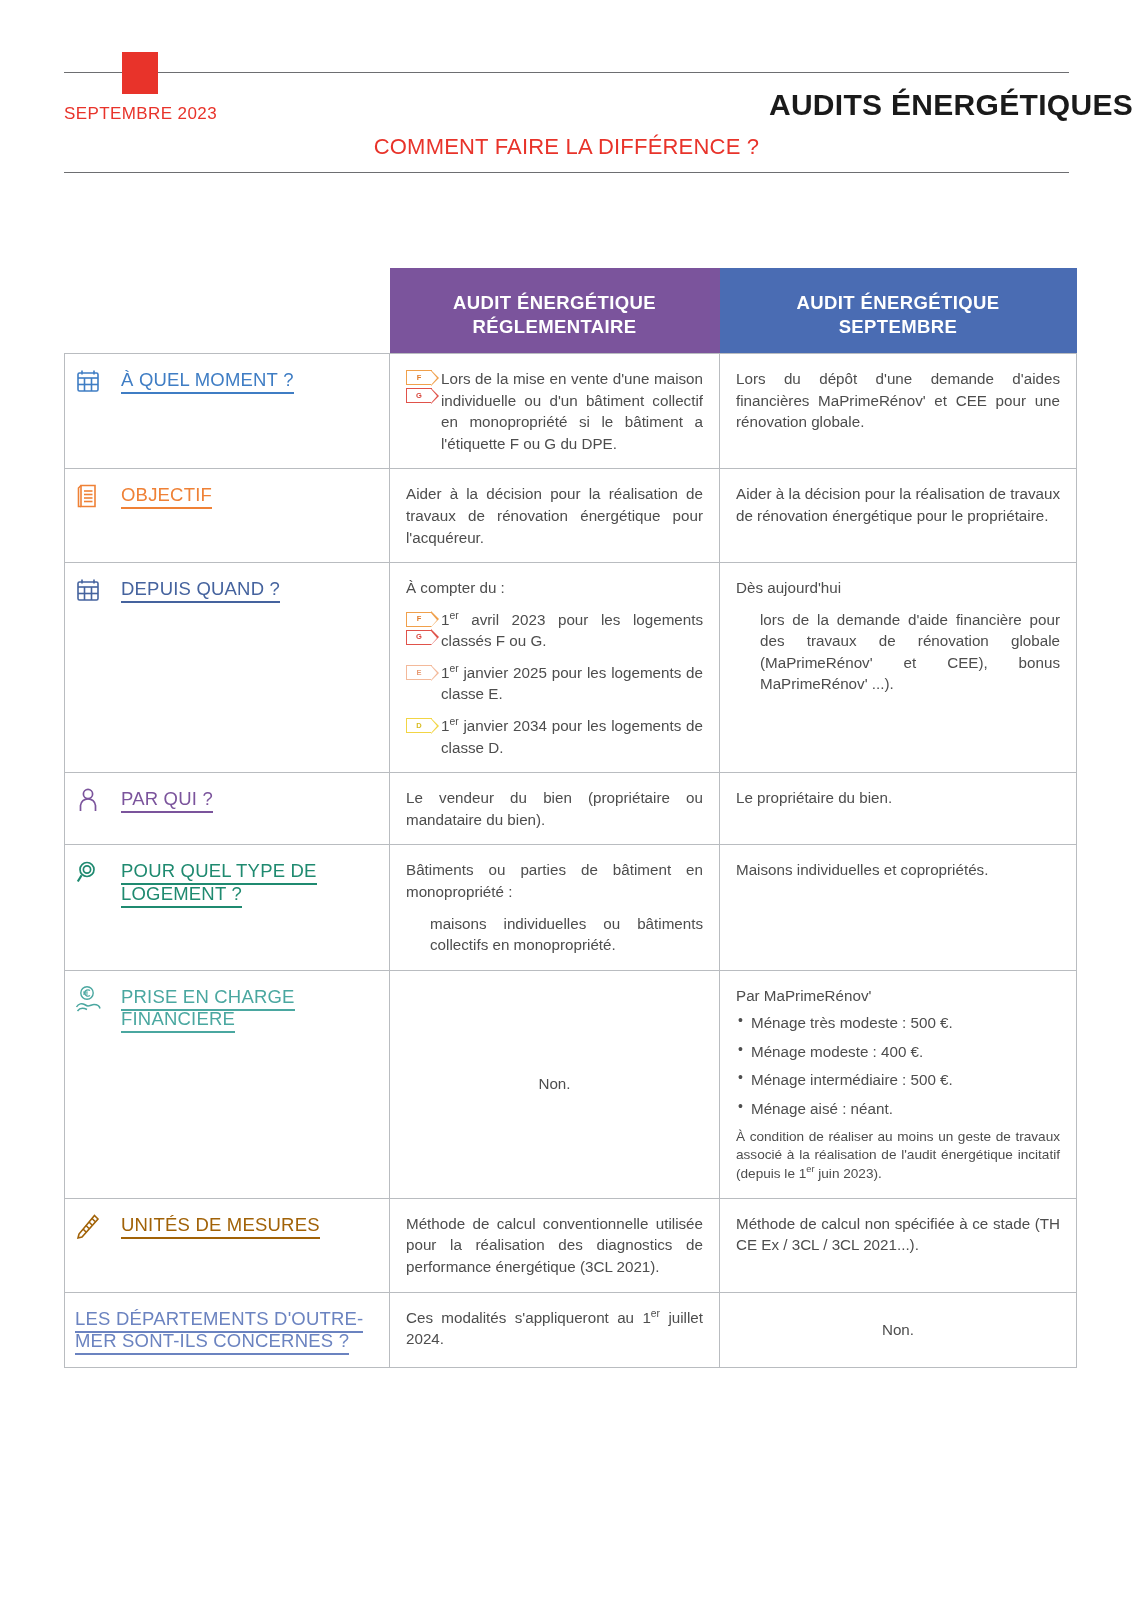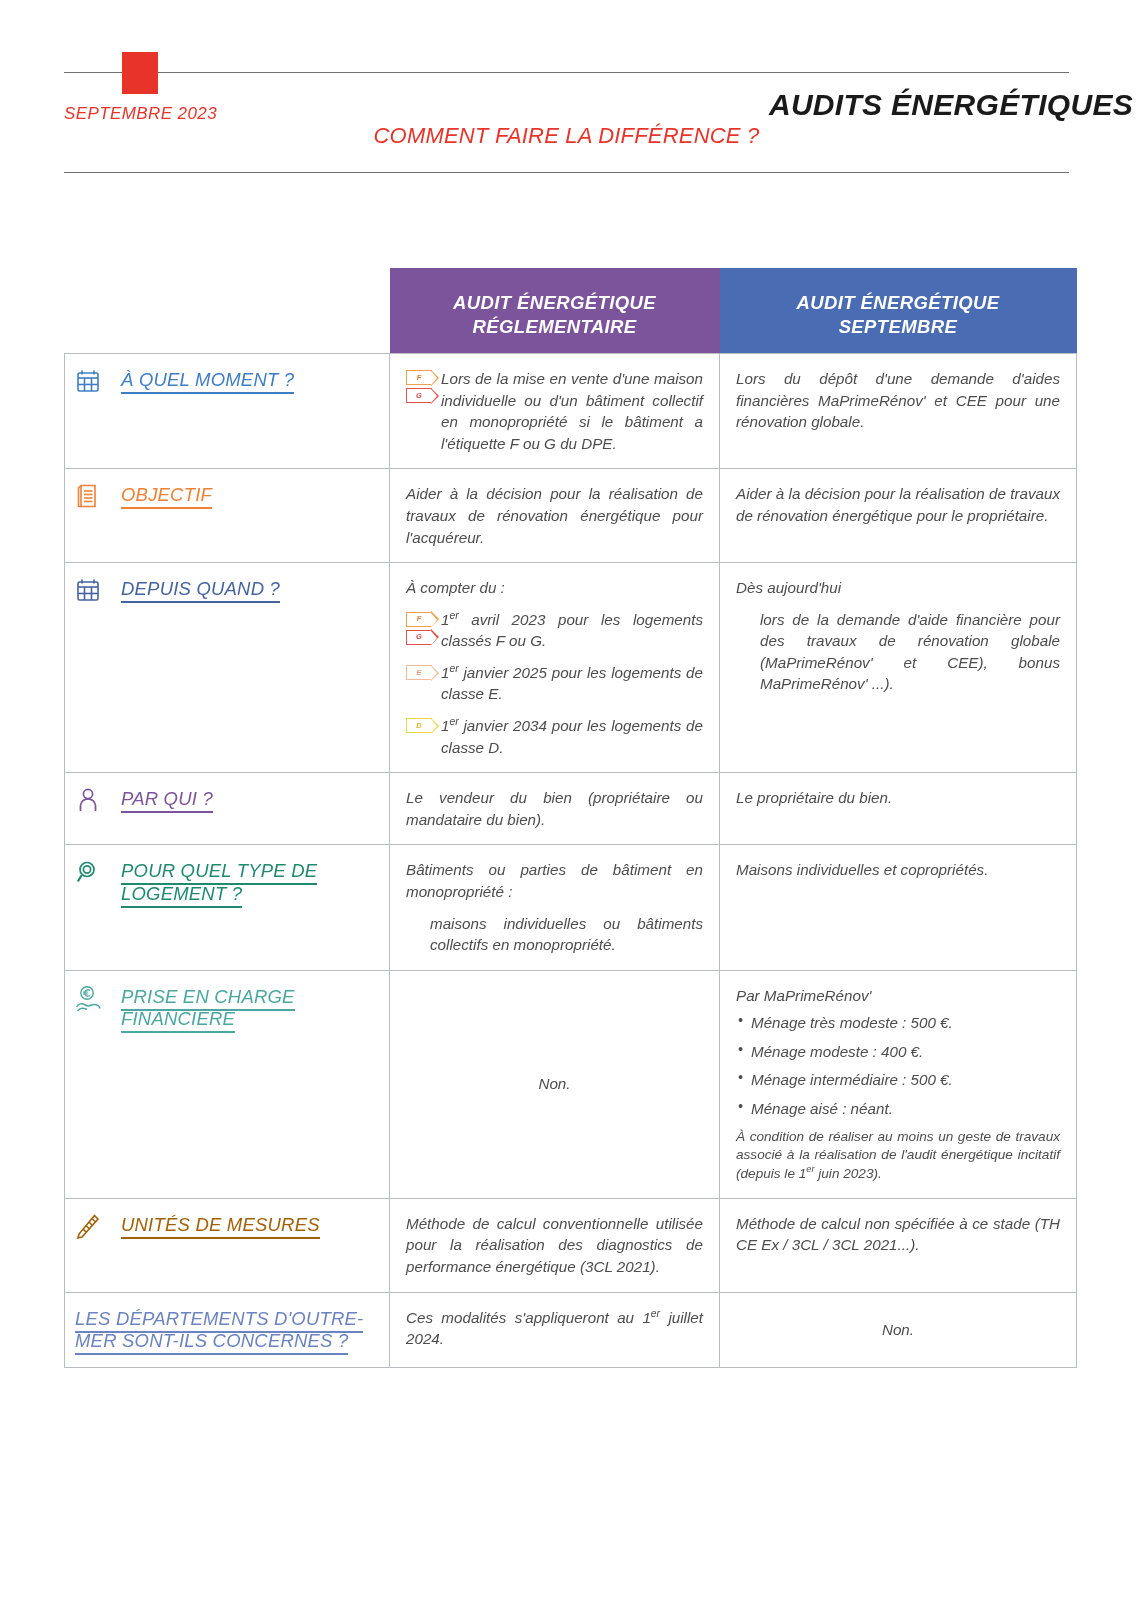--- a/index.html
+++ b/index.html
@@ -9,21 +9,21 @@
   }
   body {
     width: 1140px;
     height: 1611px;
     font-family: "Liberation Sans", sans-serif;
     color: #3c3c3c;
     position: relative;
     overflow: hidden;
   }
 
-  .page { position: relative; width: 1133px; height: 1611px; font-style: italic; }
+  .page { position: relative; width: 1133px; height: 1611px; }
 
   
   .header { position: relative; height: 175px; }
   .rule-top {
     position: absolute; left: 64px; right: 64px; top: 72px;
     border-top: 1.5px solid #6d6e71;
   }
   .rule-bottom {
     position: absolute; left: 64px; right: 64px; top: 172px;
     border-top: 1.5px solid #6d6e71;
@@ -40,21 +40,21 @@
   }
   .title-block {
     position: absolute; left: 0; right: 0; top: 88px; text-align: center;
   }
   .main-title {
     font-size: 30px; font-weight: bold; color: #1a1a1a;
     letter-spacing: .3px; line-height: 1.1; margin: 0; text-align: right;
   }
   .sub-title {
     font-size: 22px; color: #e8332a; letter-spacing: .2px;
-    margin: 2px 0 0 0; font-weight: 400;
+    margin: 13px 0 0 0; font-weight: 400;
   }
 
   
   .table-wrap {
     position: absolute; left: 64px; top: 268px; width: 1012px;
   }
   table.compare {
     border-collapse: collapse;
     width: 1012px;
     table-layout: fixed;

